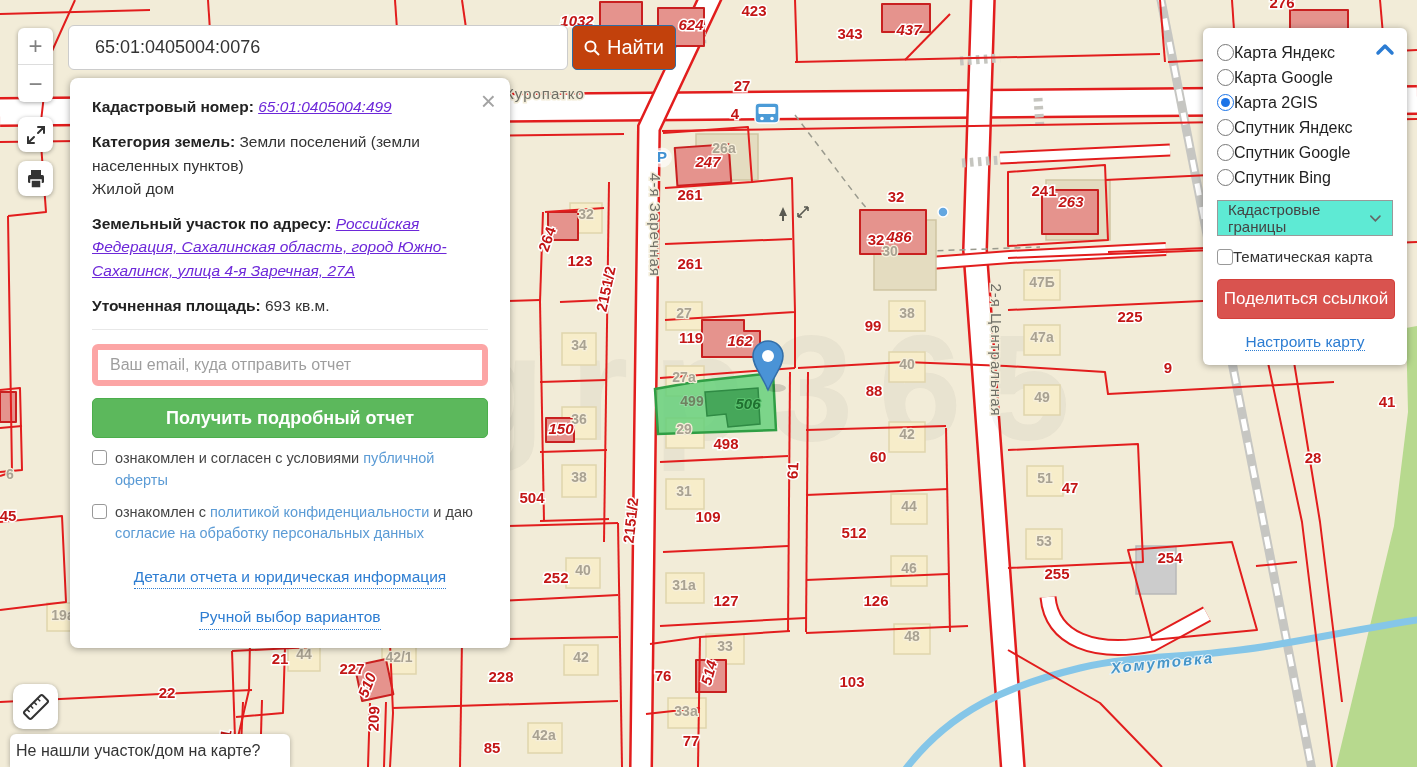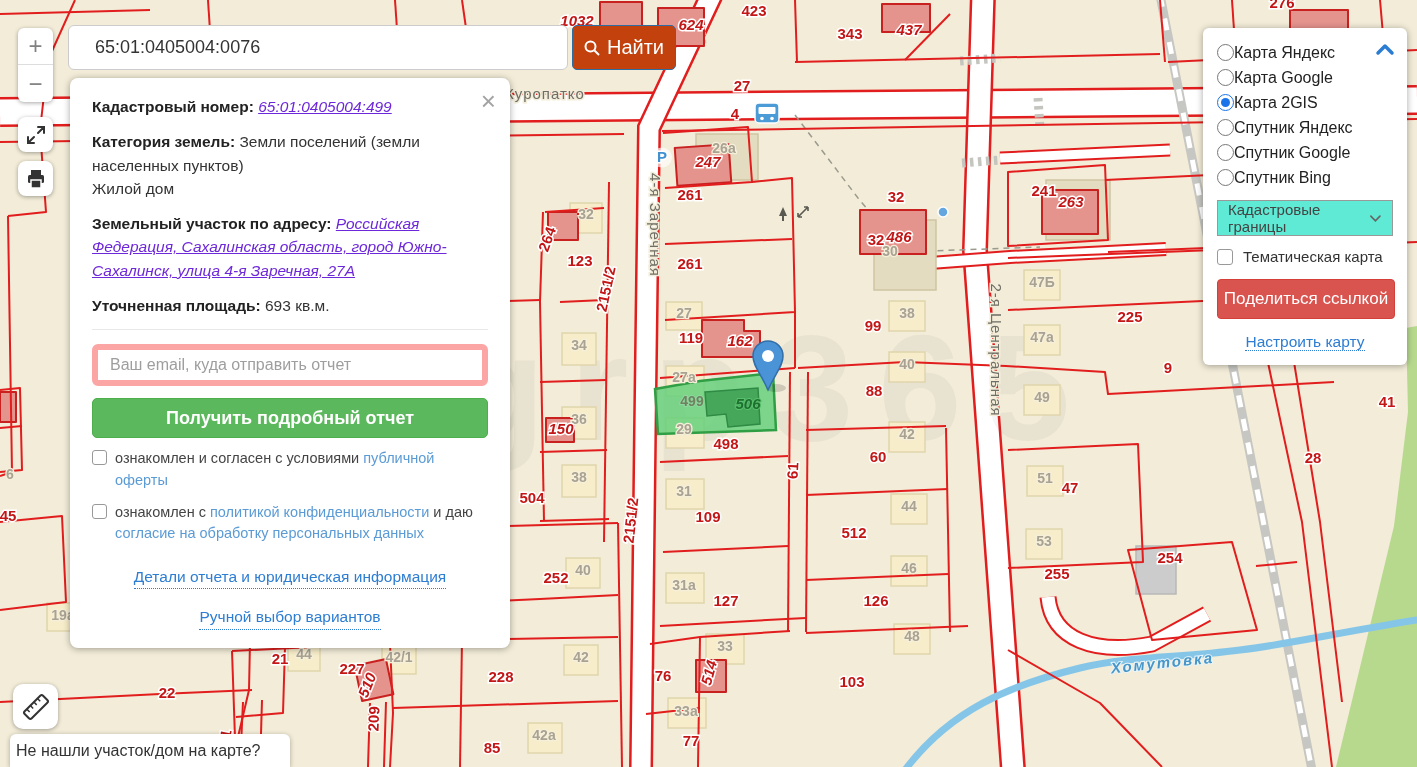--- a/index.html
+++ b/index.html
@@ -58,21 +58,21 @@
   .center-links a { display:inline-block; }
   .center-links .second { margin-top:16px; }
 
   .layers-panel { left:1203px; top:28px; width:204px; padding:12px 14px 14px; border-radius:6px; font-size:16px; color:#222; }
   .lrow { display:flex; align-items:center; gap:0; height:25px; cursor:pointer; }
   .rd { width:17px; height:17px; border:1.5px solid #777; border-radius:50%; background:#fff; position:relative; flex:none; }
   .rd.on { border-color:#1a73e8; }
   .rd.on::after { content:""; position:absolute; inset:3px; border-radius:50%; background:#1a73e8; }
   .chev { position:absolute; right:12px; top:14px; cursor:pointer; }
   .sel { margin-top:10px; height:36px; border:1px solid #999; border-radius:0; display:flex; align-items:center; justify-content:space-between; padding:0 10px; font-size:15px; color:#444; cursor:pointer; background:#5eead4; }
-  .cbrow2 { display:flex; align-items:center; gap:10px; margin-top:12px; font-size:15px; color:#333; cursor:pointer; }
+  .cbrow2 { display:flex; align-items:center; gap:0; margin-top:12px; font-size:15px; color:#333; cursor:pointer; }
   .cb2 { width:16px; height:16px; border:1px solid #999; border-radius:3px; background:#fff; flex:none; }
   .share-btn { display:block; margin:14px auto 0; width:178px; height:40px; background:#d9534f; border:1px solid #d43f3a; border-radius:4px; color:#fff; font-size:17px; cursor:pointer; font-family:"Liberation Sans",sans-serif; }
   .cfg-link { text-align:center; margin-top:14px; font-size:15.5px; }
 
   .bottom-bar { position:absolute; left:10px; top:734px; width:280px; height:33px; background:#fff; border-radius:6px 6px 0 0; box-shadow:0 1px 5px rgba(0,0,0,.3); padding:8px 6px; font-size:16px; color:#333; }
 </style>
 </head>
 <body>
 
 <svg id="map-svg" viewBox="0 0 1417 767">

